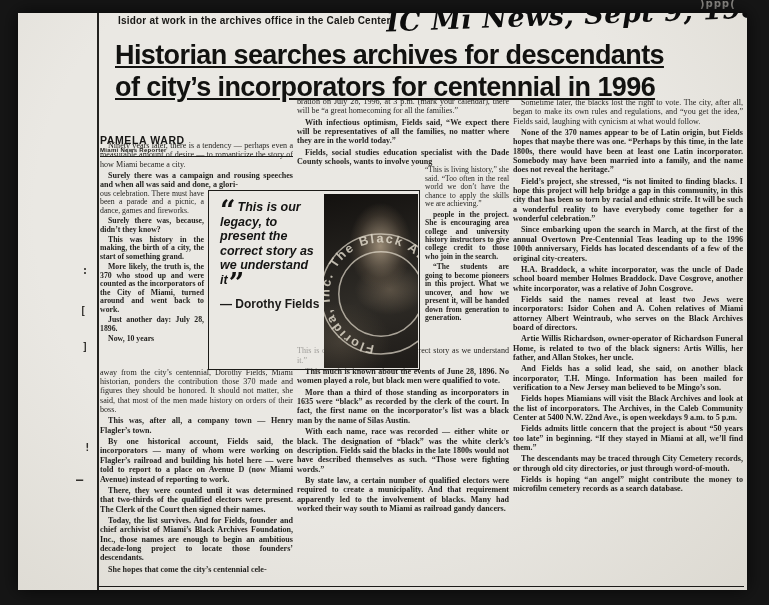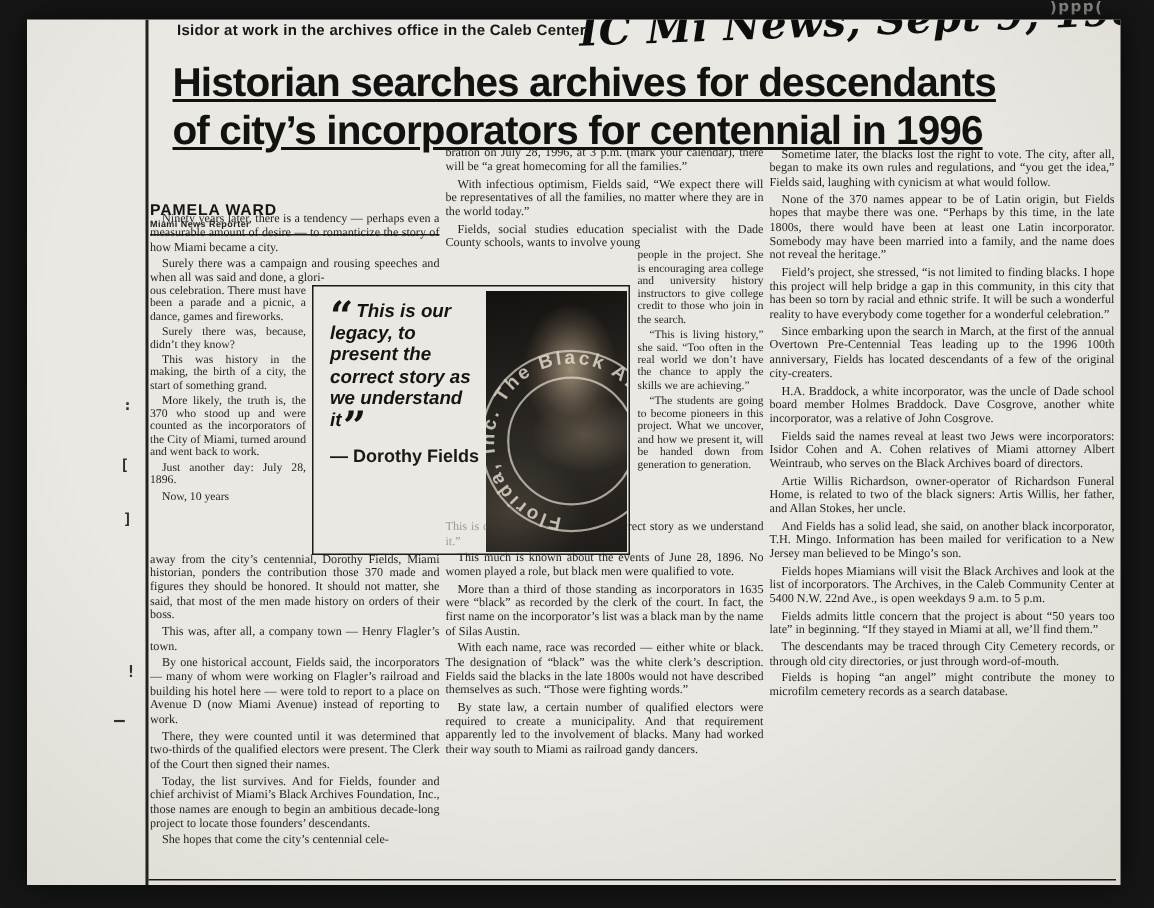--- a/index.html
+++ b/index.html
@@ -37,21 +37,21 @@
   .byline-title { font:700 6px/8px  "Liberation Sans", sans-serif; letter-spacing:.3px; color:#21201d; }
   .byline-rule  { border-top:1.3px solid #1b1a18; margin-top:2px; width:193px; }
 
   
   .col { position:absolute; font-size:8.1px; line-height:9.35px; text-align:justify; color:#201f1c; }
   .col1 { left:82px;  top:128px; width:193px; }
   .col2 { left:279px; top:84px;  width:212px; }
   .col3 { left:495px; top:85px;  width:230px; }
 
   .seg p { margin:0; text-indent:8px; }
-  .seg p + p { margin-top:2px; }
+  .seg p + p { margin-top:2px;font-weight:bold; }
   .seg.cont p:first-child { text-indent:0; }
 
   .col1 .narrow { width:104px; min-height:178px; font-size:7.8px; line-height:8.45px; }
   .col2 .narrow { width:84px; margin-left:128px; min-height:180px;
                   font-size:7.6px; line-height:8.45px; }
 
   
   .quote-box { position:absolute; left:190px; top:177px; width:210px; height:178px;
                border:1.6px solid #1c1b18; background:rgba(233,231,226,.6); }
   .quote-inner { position:absolute; left:11px; top:9px; width:100px; }
@@ -129,22 +129,22 @@
       </div>
   </div>
 
   <div class="col col2">
     <div class="seg cont">
         <p>bration on July 28, 1996, at 3 p.m. (mark your calendar), there will be “a great homecoming for all the families.”</p>
         <p>With infectious optimism, Fields said, “We expect there will be representatives of all the families, no matter where they are in the world today.”</p>
         <p>Fields, social studies education specialist with the Dade County schools, wants to involve young</p>
       </div>
     <div class="seg narrow cont">
+        <p>“This is living history,” she said. “Too often in the real world we don’t have the chance to apply the skills we are achieving.”</p>
         <p>people in the project. She is encouraging area college and university history instructors to give college credit to those who join in the search.</p>
-        <p>“This is living history,” she said. “Too often in the real world we don’t have the chance to apply the skills we are achieving.”</p>
         <p>“The students are going to become pioneers in this project. What we uncover, and how we present it, will be handed down from generation to generation.</p>
       </div>
     <div class="seg cont">
         <p>This is our legacy, to present the correct story as we understand it.”</p>
         <p>This much is known about the events of June 28, 1896. No women played a role, but black men were qualified to vote.</p>
         <p>More than a third of those standing as incorporators in 1635 were “black” as recorded by the clerk of the court. In fact, the first name on the incorporator’s list was a black man by the name of Silas Austin.</p>
         <p>With each name, race was recorded — either white or black. The designation of “black” was the white clerk’s description. Fields said the blacks in the late 1800s would not have described themselves as such. “Those were fighting words.”</p>
         <p>By state law, a certain number of qualified electors were required to create a municipality. And that requirement apparently led to the involvement of blacks. Many had worked their way south to Miami as railroad gandy dancers.</p>
       </div>
   </div>

